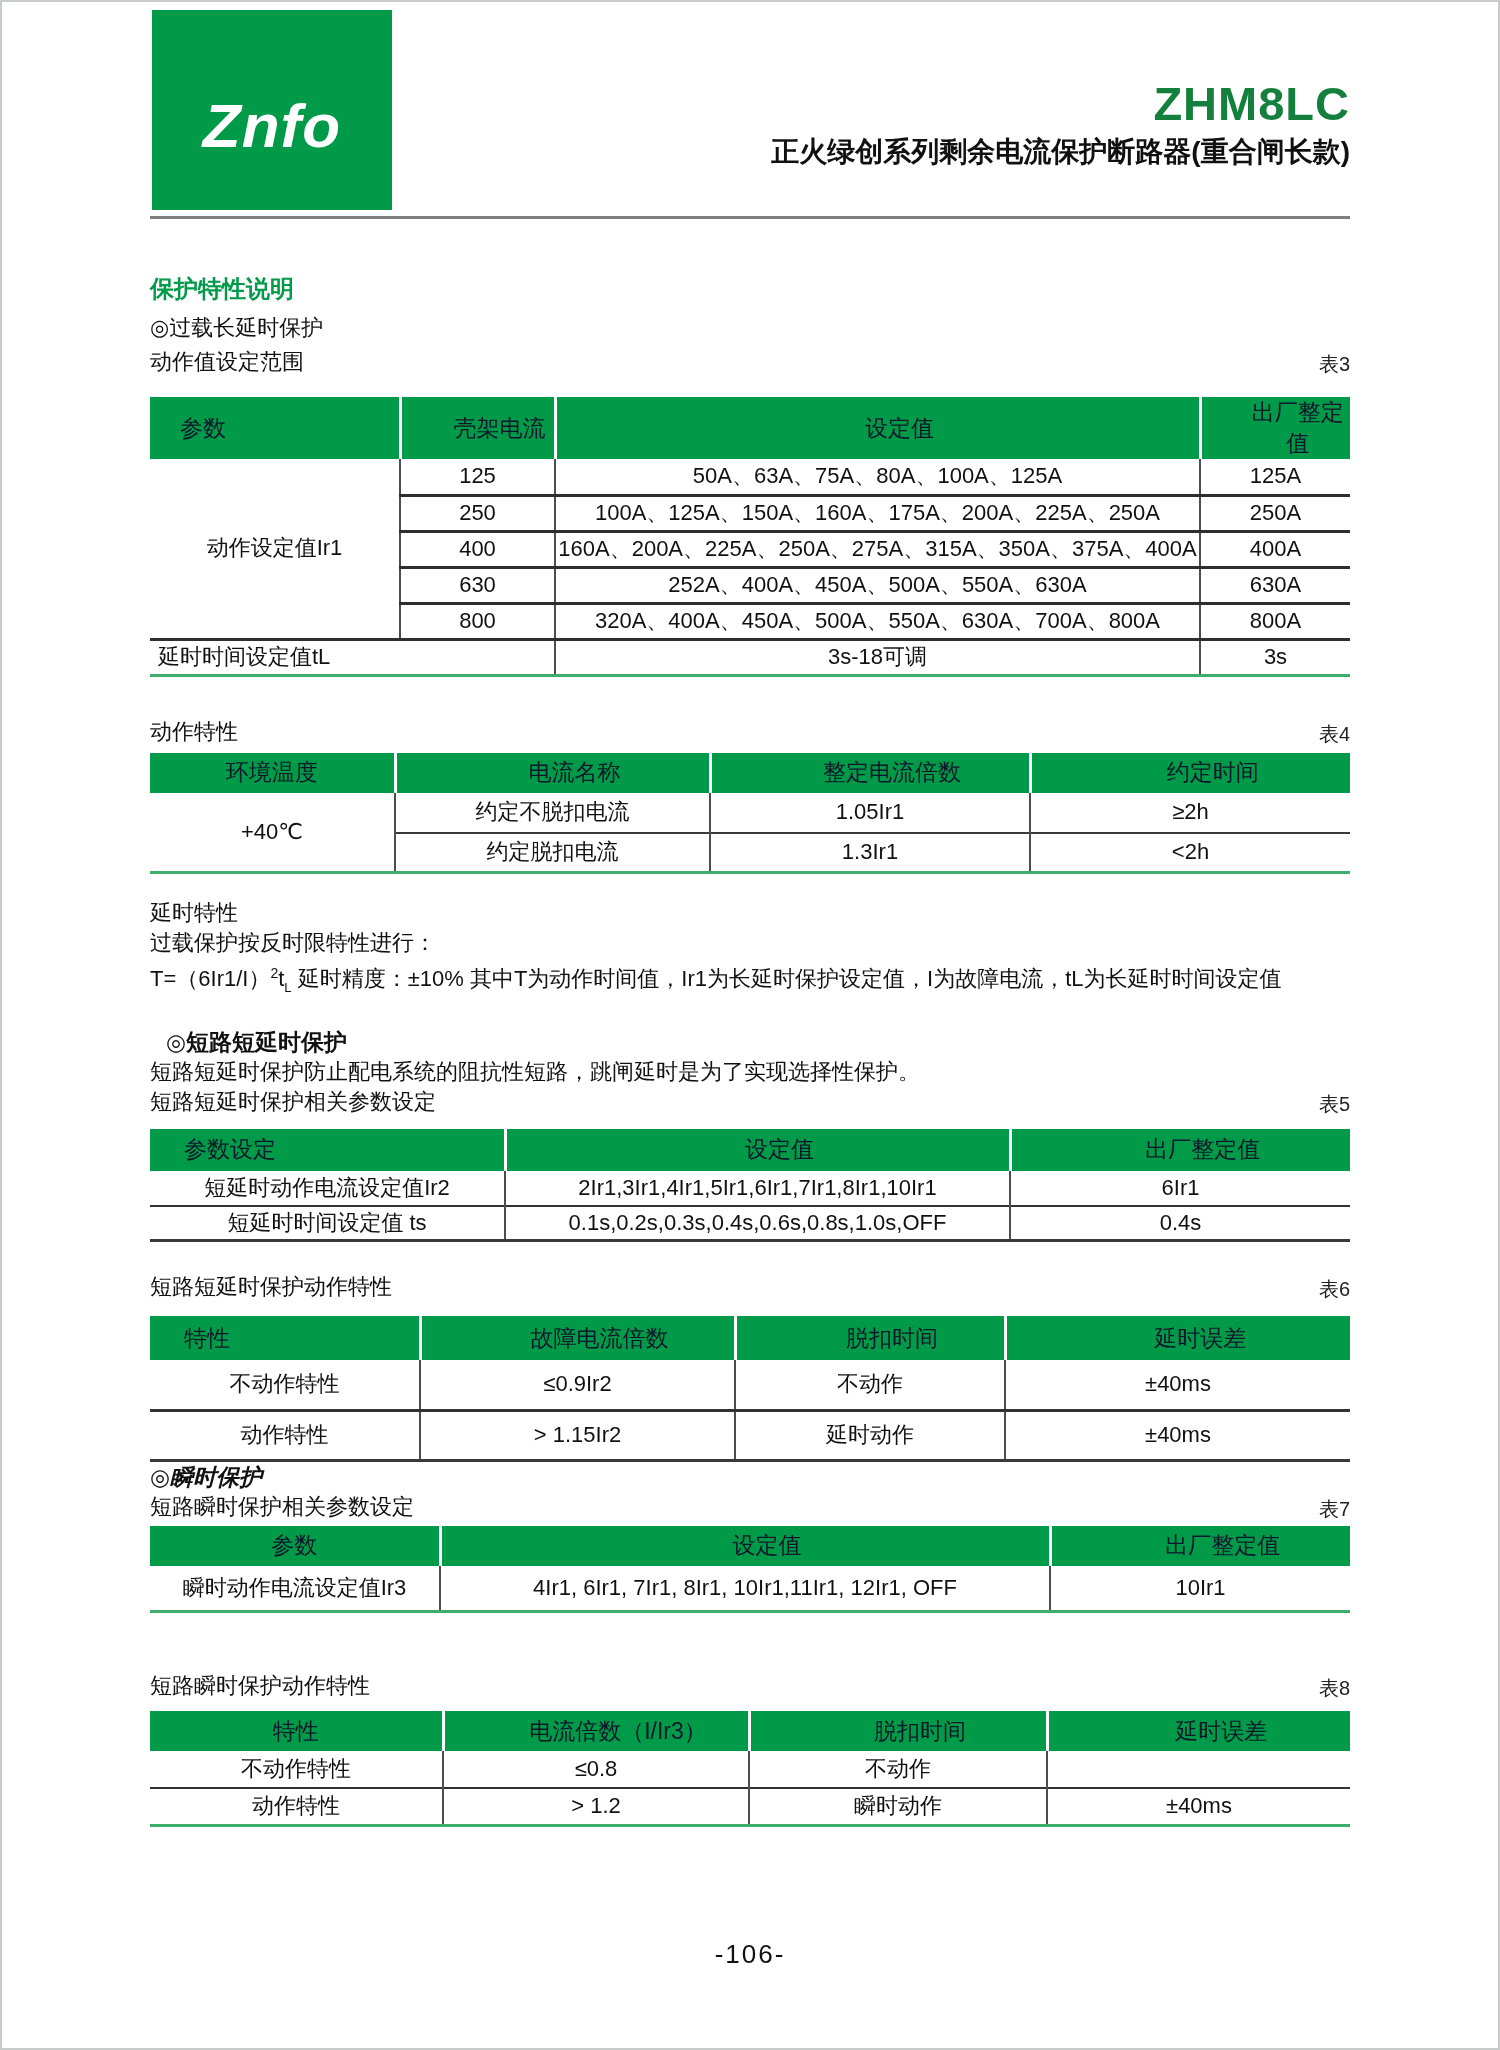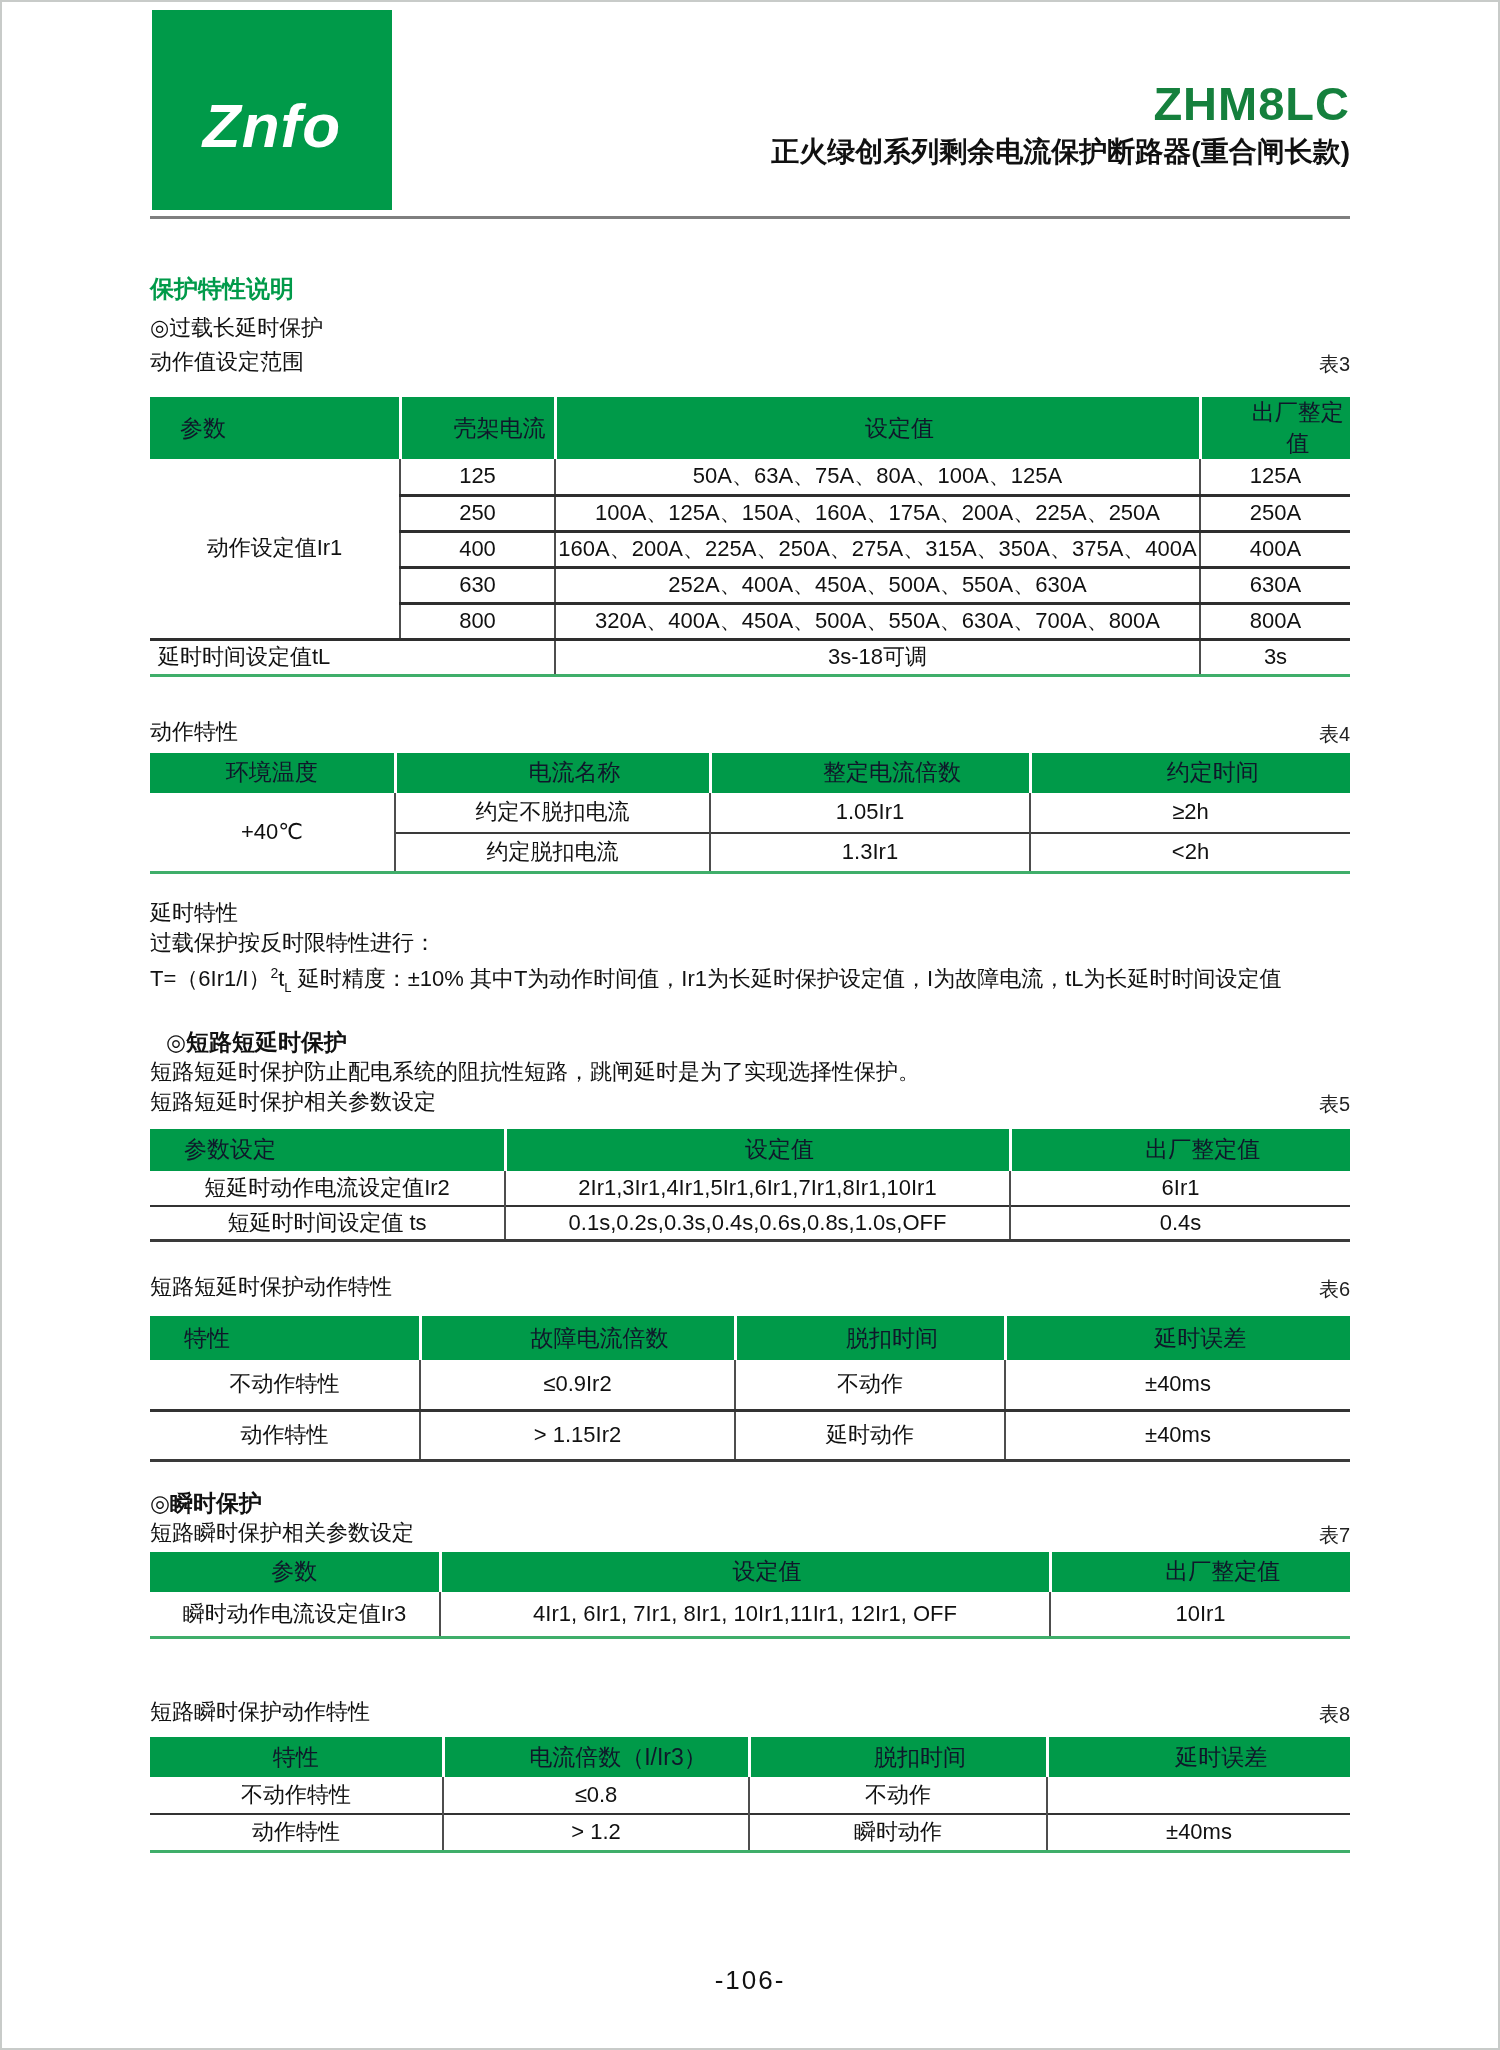--- a/index.html
+++ b/index.html
@@ -262,21 +262,21 @@
     </tr>
     <tr class="sep">
       <td class="c1">动作特性</td>
       <td>&gt; 1.15Ir2</td>
       <td>延时动作</td>
       <td>±40ms</td>
     </tr>
   </tbody>
     </table>
 
-  <div class="bullet-bold" style="margin-top:26px;">◎瞬时保护</div>
+  <div class="bullet-bold" style="font-style:italic;">◎瞬时保护</div>
   <div class="label-row">
     <span class="txt">短路瞬时保护相关参数设定</span>
     <span class="tbl-tag">表7</span>
   </div>
 
   <table class="tbl t7 green-bottom">
     <colgroup>
         <col style="width:290px">
         <col style="width:610px">
         <col style="width:300px">

